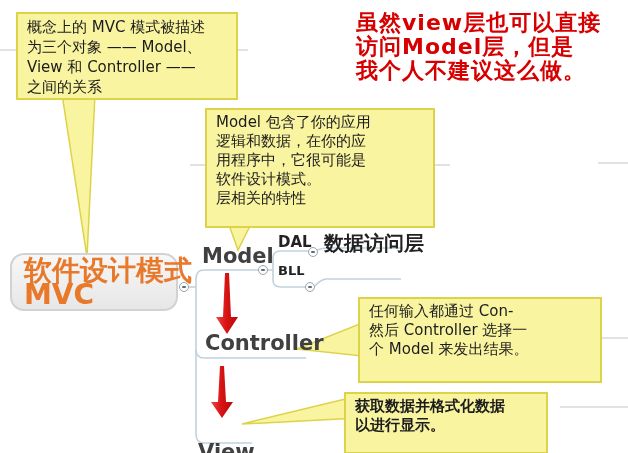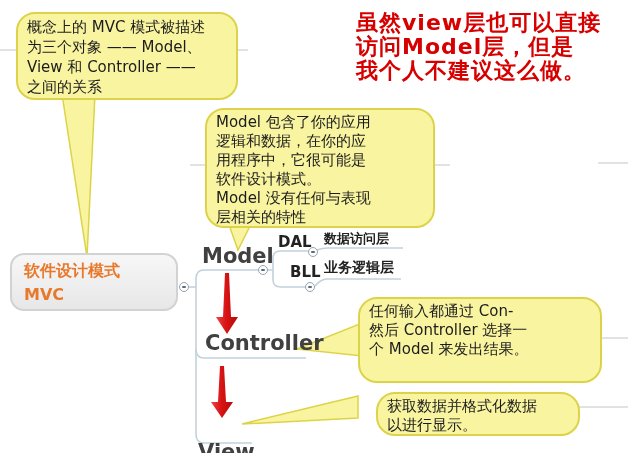--- a/index.html
+++ b/index.html
@@ -4,52 +4,52 @@
 <style>
   html,body{margin:0;padding:0;background:#fff;}
   #stage{
     position:relative;width:628px;height:453px;background:#ffffff;
     font-family:"DejaVu Sans",sans-serif;overflow:hidden;
   }
   svg.layer{position:absolute;left:0;top:0;z-index:1;}
   
   .callout{
     position:absolute;box-sizing:border-box;z-index:4;
-    background:#f9f4a0;border:2px solid #ddd34a;border-radius:19px;
+    background:#f9f4a0;border:2px solid #ddd34a;border-radius:0;
     color:#1c1c1c;font-size:15px;line-height:19px;padding:3px 9px;
   }
   .callout .ln{white-space:nowrap;}
   #callout-concept{left:16px;top:12px;width:222px;height:88px;line-height:20px;}
   #callout-model{left:205px;top:108px;width:230px;height:120px;}
   #callout-controller{left:358px;top:297px;width:244px;height:86px;}
-  #callout-view{left:376px;top:392px;width:204px;height:44px;}
+  #callout-view{left:344px;top:392px;width:204px;height:62px;font-weight:bold;}
   
   #note{
     position:absolute;left:356px;top:11px;z-index:4;
     color:#d60000;font-weight:bold;font-size:22px;line-height:24px;
     letter-spacing:1px;white-space:nowrap;
     text-shadow:-2px 0 0 #fff,2px 0 0 #fff,0 -2px 0 #fff,0 2px 0 #fff,
                 -1px -1px 0 #fff,1px -1px 0 #fff,-1px 1px 0 #fff,1px 1px 0 #fff;
   }
   
   #root-node{
     position:absolute;left:10px;top:253px;width:168px;height:58px;z-index:2;
     box-sizing:border-box;background:linear-gradient(#f7f7f7,#e7e7e7);
     border:2px solid #d2d2d2;border-radius:14px;padding:4px 12px;
-    color:#e8782a;font-weight:bold;font-size:16px;line-height:24px;white-space:nowrap;
+    color:#e8782a;font-weight:bold;font-size:28px;line-height:24px;white-space:nowrap;
   }
   
   .topic{position:absolute;z-index:2;color:#404040;font-weight:bold;white-space:nowrap;}
   #topic-model{left:202px;top:244px;font-size:21px;}
   #topic-controller{left:205px;top:331px;font-size:21px;}
   #topic-view{left:198px;top:440px;font-size:21px;}
   .subtopic{position:absolute;z-index:2;color:#222;font-weight:600;white-space:nowrap;}
   #topic-dal{left:278px;top:233px;font-size:15px;}
-  #topic-dal-child{left:324px;top:230px;font-size:13px;}
-  #topic-bll{left:290px;top:263px;font-size:15px;}
+  #topic-dal-child{left:324px;top:230px;font-size:20px;}
+  #topic-bll{left:278px;top:263px;font-size:13px;}
   #topic-bll-child{left:324px;top:259px;font-size:14px;}
   
   .collapse{
     position:absolute;z-index:5;width:10px;height:10px;box-sizing:border-box;
     background:#fdfdfd;border:1px solid #97a5b0;border-radius:50%;
     display:flex;align-items:center;justify-content:center;cursor:pointer;
   }
   .collapse .dash{width:4px;height:2px;background:#5c6b76;border-radius:1px;}
   #collapse-root{left:179px;top:282px;}
   #collapse-model{left:258px;top:265px;}
@@ -112,21 +112,20 @@
     <div class="ln">为三个对象 —— Model、</div>
     <div class="ln">View 和 Controller ——</div>
     <div class="ln">之间的关系</div>
   </div>
 
   <div id="callout-model" class="callout">
     <div class="ln">Model 包含了你的应用</div>
     <div class="ln">逻辑和数据，在你的应</div>
     <div class="ln">用程序中，它很可能是</div>
     <div class="ln">软件设计模式。</div>
-    <div class="ln">Model 没有任何与表现</div>
     <div class="ln">层相关的特性</div>
   </div>
 
   <div id="callout-controller" class="callout">
     <div class="ln">任何输入都通过 Con-</div>
     <div class="ln">然后 Controller 选择一</div>
     <div class="ln">个 Model 来发出结果。</div>
   </div>
 
   <div id="callout-view" class="callout">
@@ -139,21 +138,20 @@
     <div class="ln">MVC</div>
   </div>
 
   <div id="topic-model" class="topic">Model</div>
   <div id="topic-controller" class="topic">Controller</div>
   <div id="topic-view" class="topic">View</div>
 
   <div id="topic-dal" class="subtopic">DAL</div>
   <div id="topic-dal-child" class="subtopic">数据访问层</div>
   <div id="topic-bll" class="subtopic">BLL</div>
-  <div id="topic-bll-child" class="subtopic">业务逻辑层</div>
 
   <div id="collapse-root" class="collapse">
     <span class="dash"></span>
   </div>
   <div id="collapse-model" class="collapse">
     <span class="dash"></span>
   </div>
   <div id="collapse-dal" class="collapse">
     <span class="dash"></span>
   </div>

